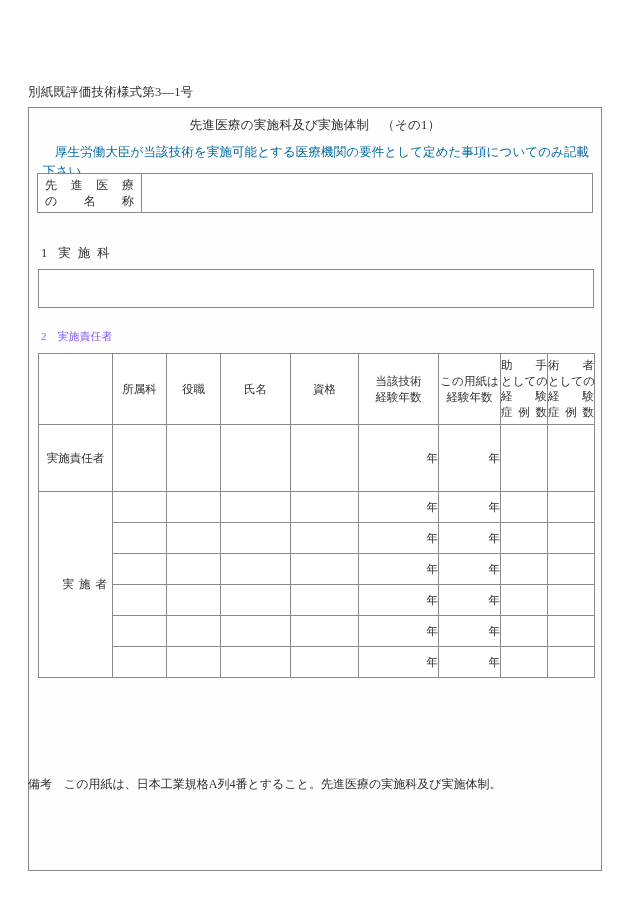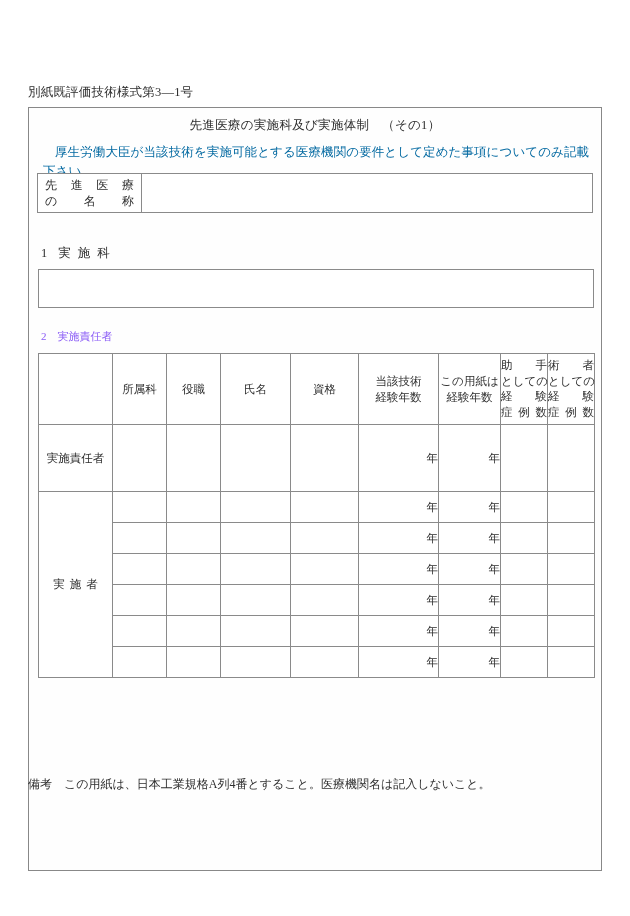--- a/index.html
+++ b/index.html
@@ -191,21 +191,21 @@
   .year-cell {
     text-align: right;
     vertical-align: bottom;
     padding: 0 10px 6px 0;
     font-size: 11.5px;
     color: #2e2e2e;
   }
   .row-body td { height: 31px; }
 
   .role-span {
-    text-align: center;
+    text-align: right;
     vertical-align: top;
     padding-top: 9px;
   }
 
   
   .footer-note {
     position: absolute;
     left: 28px;
     top: 776px;
     font-size: 12px;
@@ -397,16 +397,16 @@
             <td class="year-cell">年</td>
             <td></td>
             <td></td>
           </tr>
         </tbody>
     </table>
 
   </div>
 
   <div class="footer-note">
-    <span class="fn-label">備考</span><span>この用紙は、日本工業規格A列4番とすること。医療機関名は記入しないこと。</span>
+    <span class="fn-label">備考</span><span>この用紙は、日本工業規格A列4番とすること。先進医療の実施科及び実施体制。</span>
   </div>
 
 </div>
 
 </body></html>

